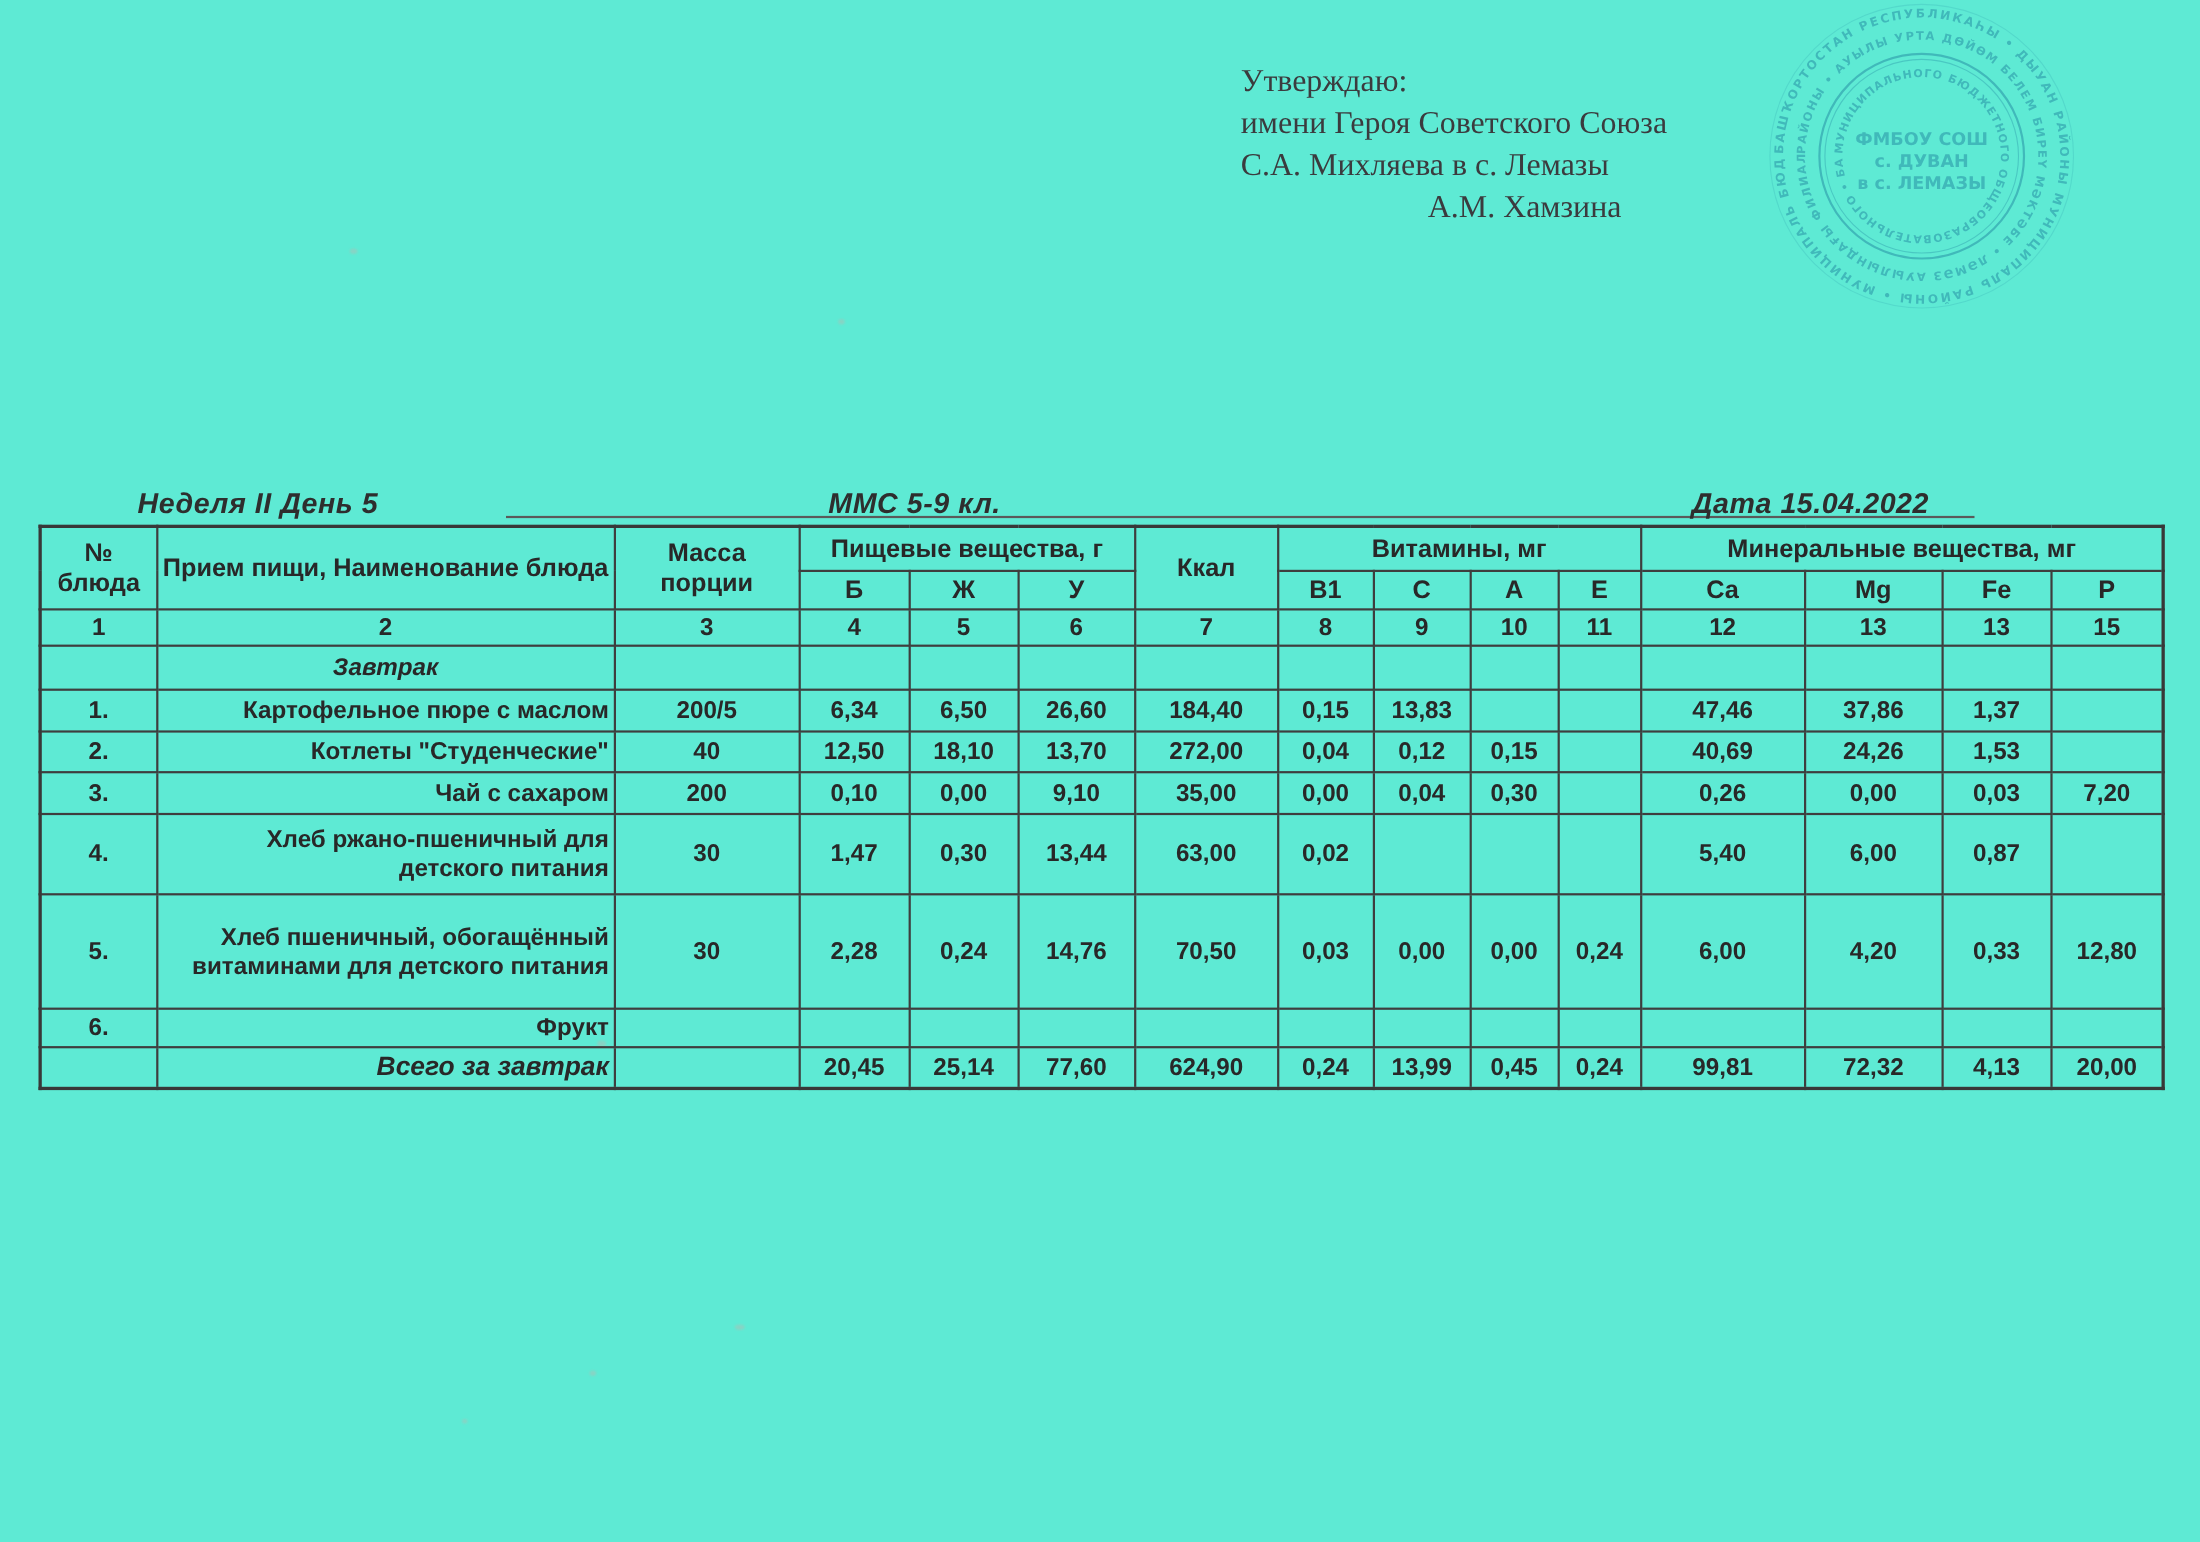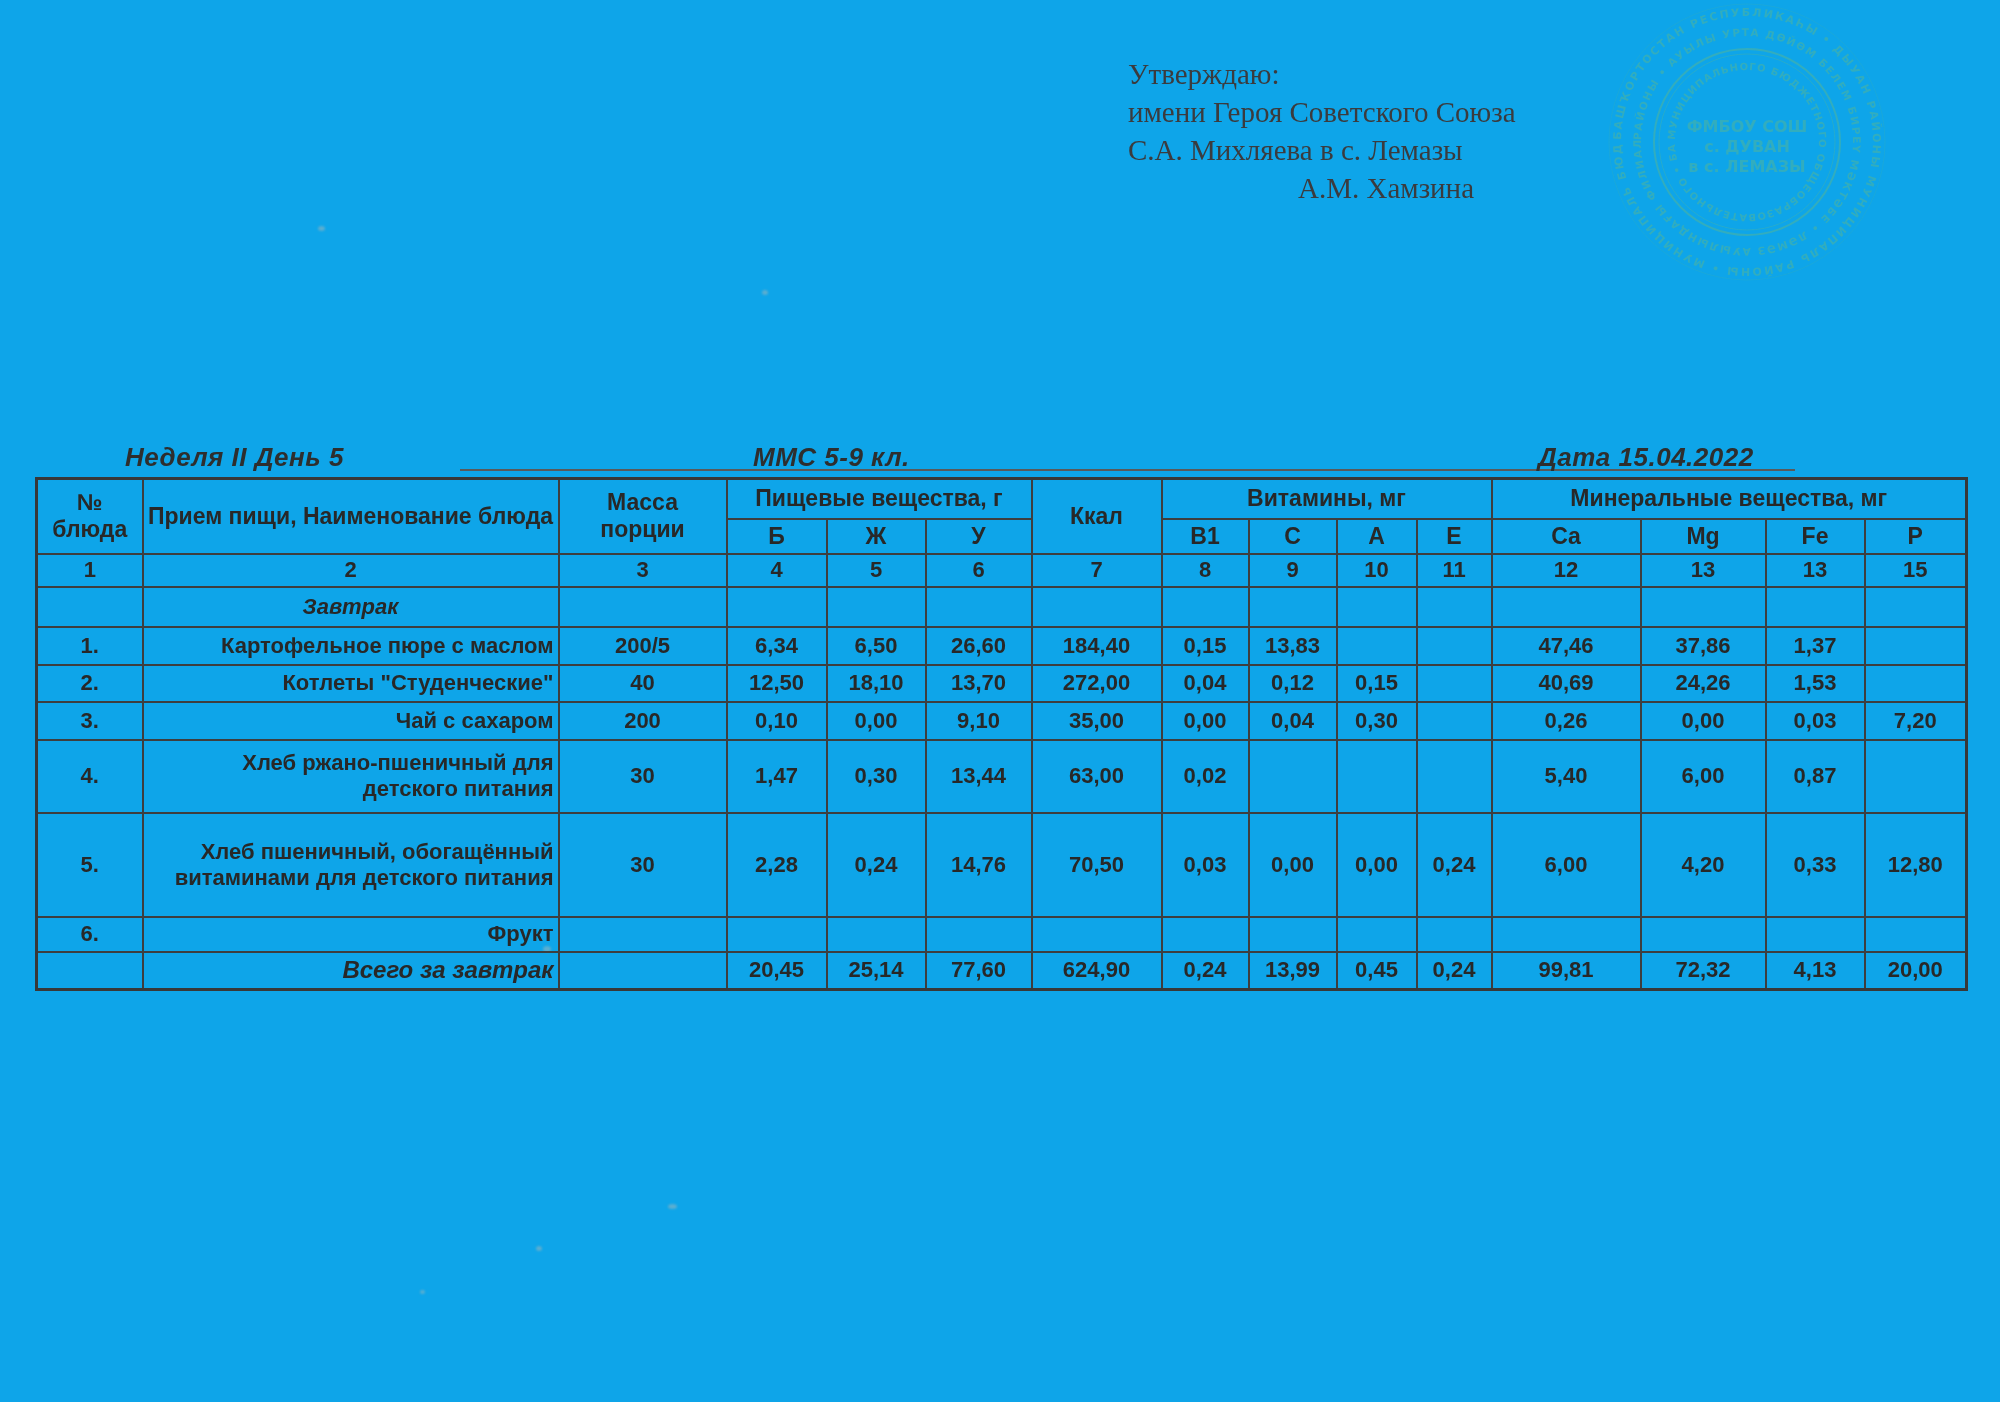--- a/index.html
+++ b/index.html
@@ -1,19 +1,19 @@
 <!DOCTYPE html>
 <html><head>
 <meta charset="utf-8">
 <style>
   html,body{margin:0;padding:0;background:#888;}
   .page{
     position:relative;
     width:2000px;height:1402px;
-    background:#0ea5e9;
+    background:#5eead4;
     overflow:hidden;
     font-family:"Liberation Sans",sans-serif;
     color:#2c2c2c;
   }
   
   .speck{position:absolute;border-radius:50%;background:#b9b9b2;opacity:.45;filter:blur(1px);}
 
   
   .approval{
     position:absolute;left:1128px;top:55px;width:560px;

